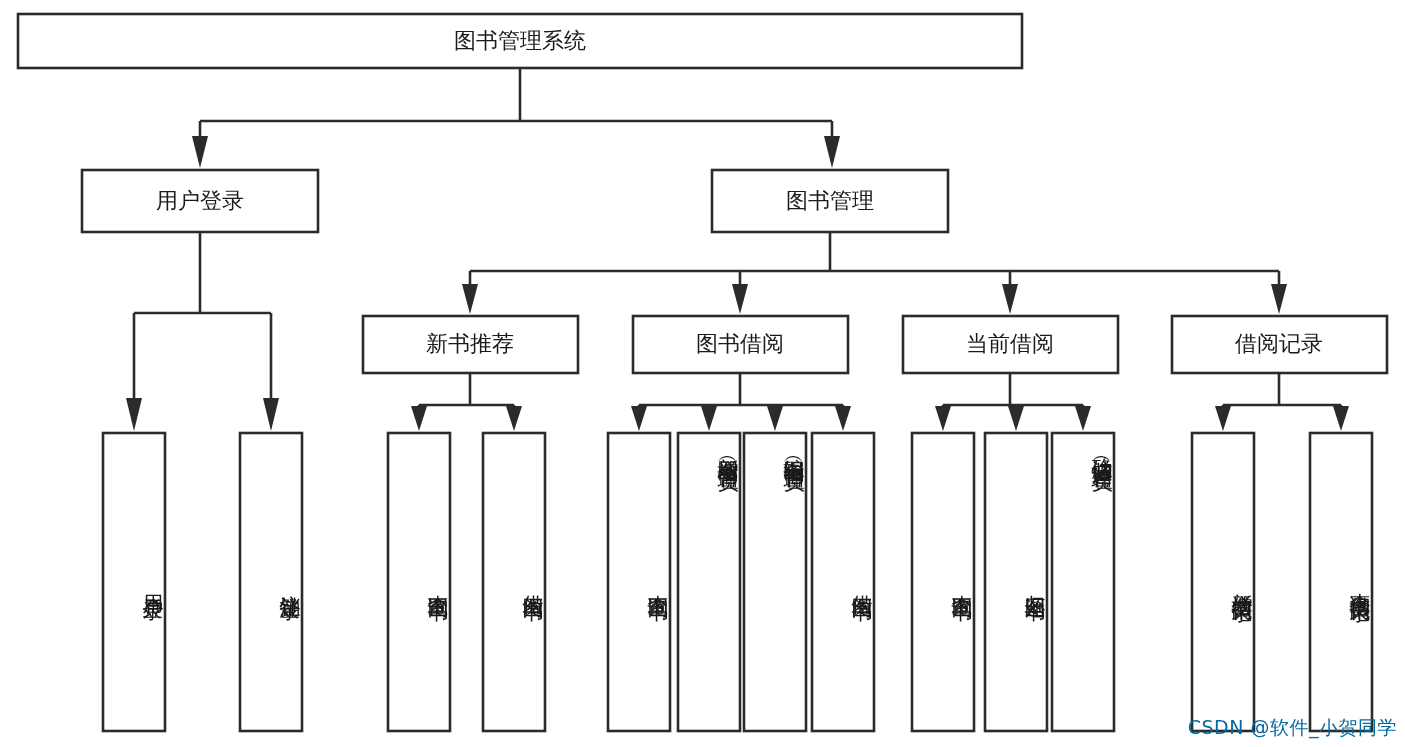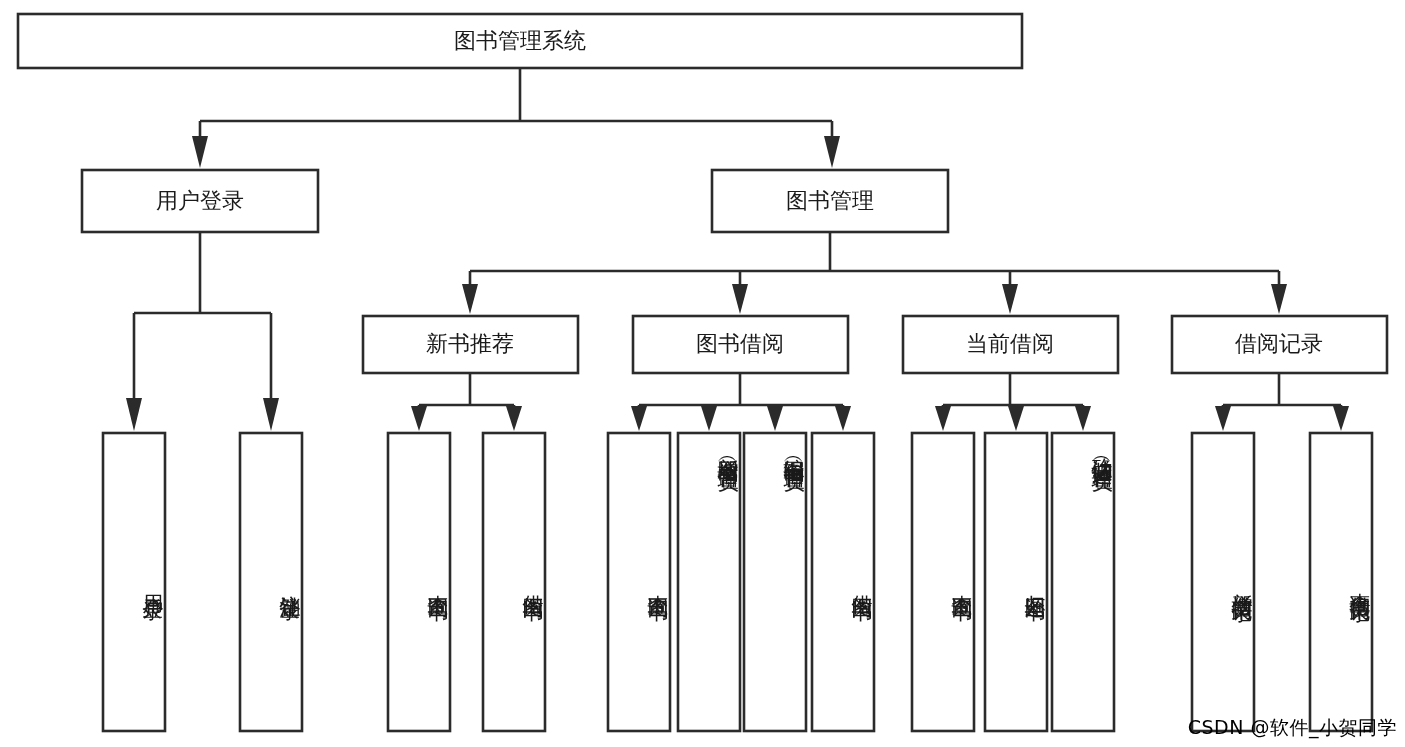--- a/index.html
+++ b/index.html
@@ -61,21 +61,21 @@
   }
   .leaf-label.centered {
     text-align: center;
   }
   .watermark {
     position: absolute;
     right: 8px;
     bottom: 6px;
     font-family: "DejaVu Sans", "Liberation Sans", sans-serif;
     font-size: 19px;
-    color: #000000;
+    color: #0369a1;
     letter-spacing: 0.5px;
     white-space: nowrap;
     pointer-events: none;
   }
 </style>
 </head>
 <body>
 
 <div id="diagram-root">
 

